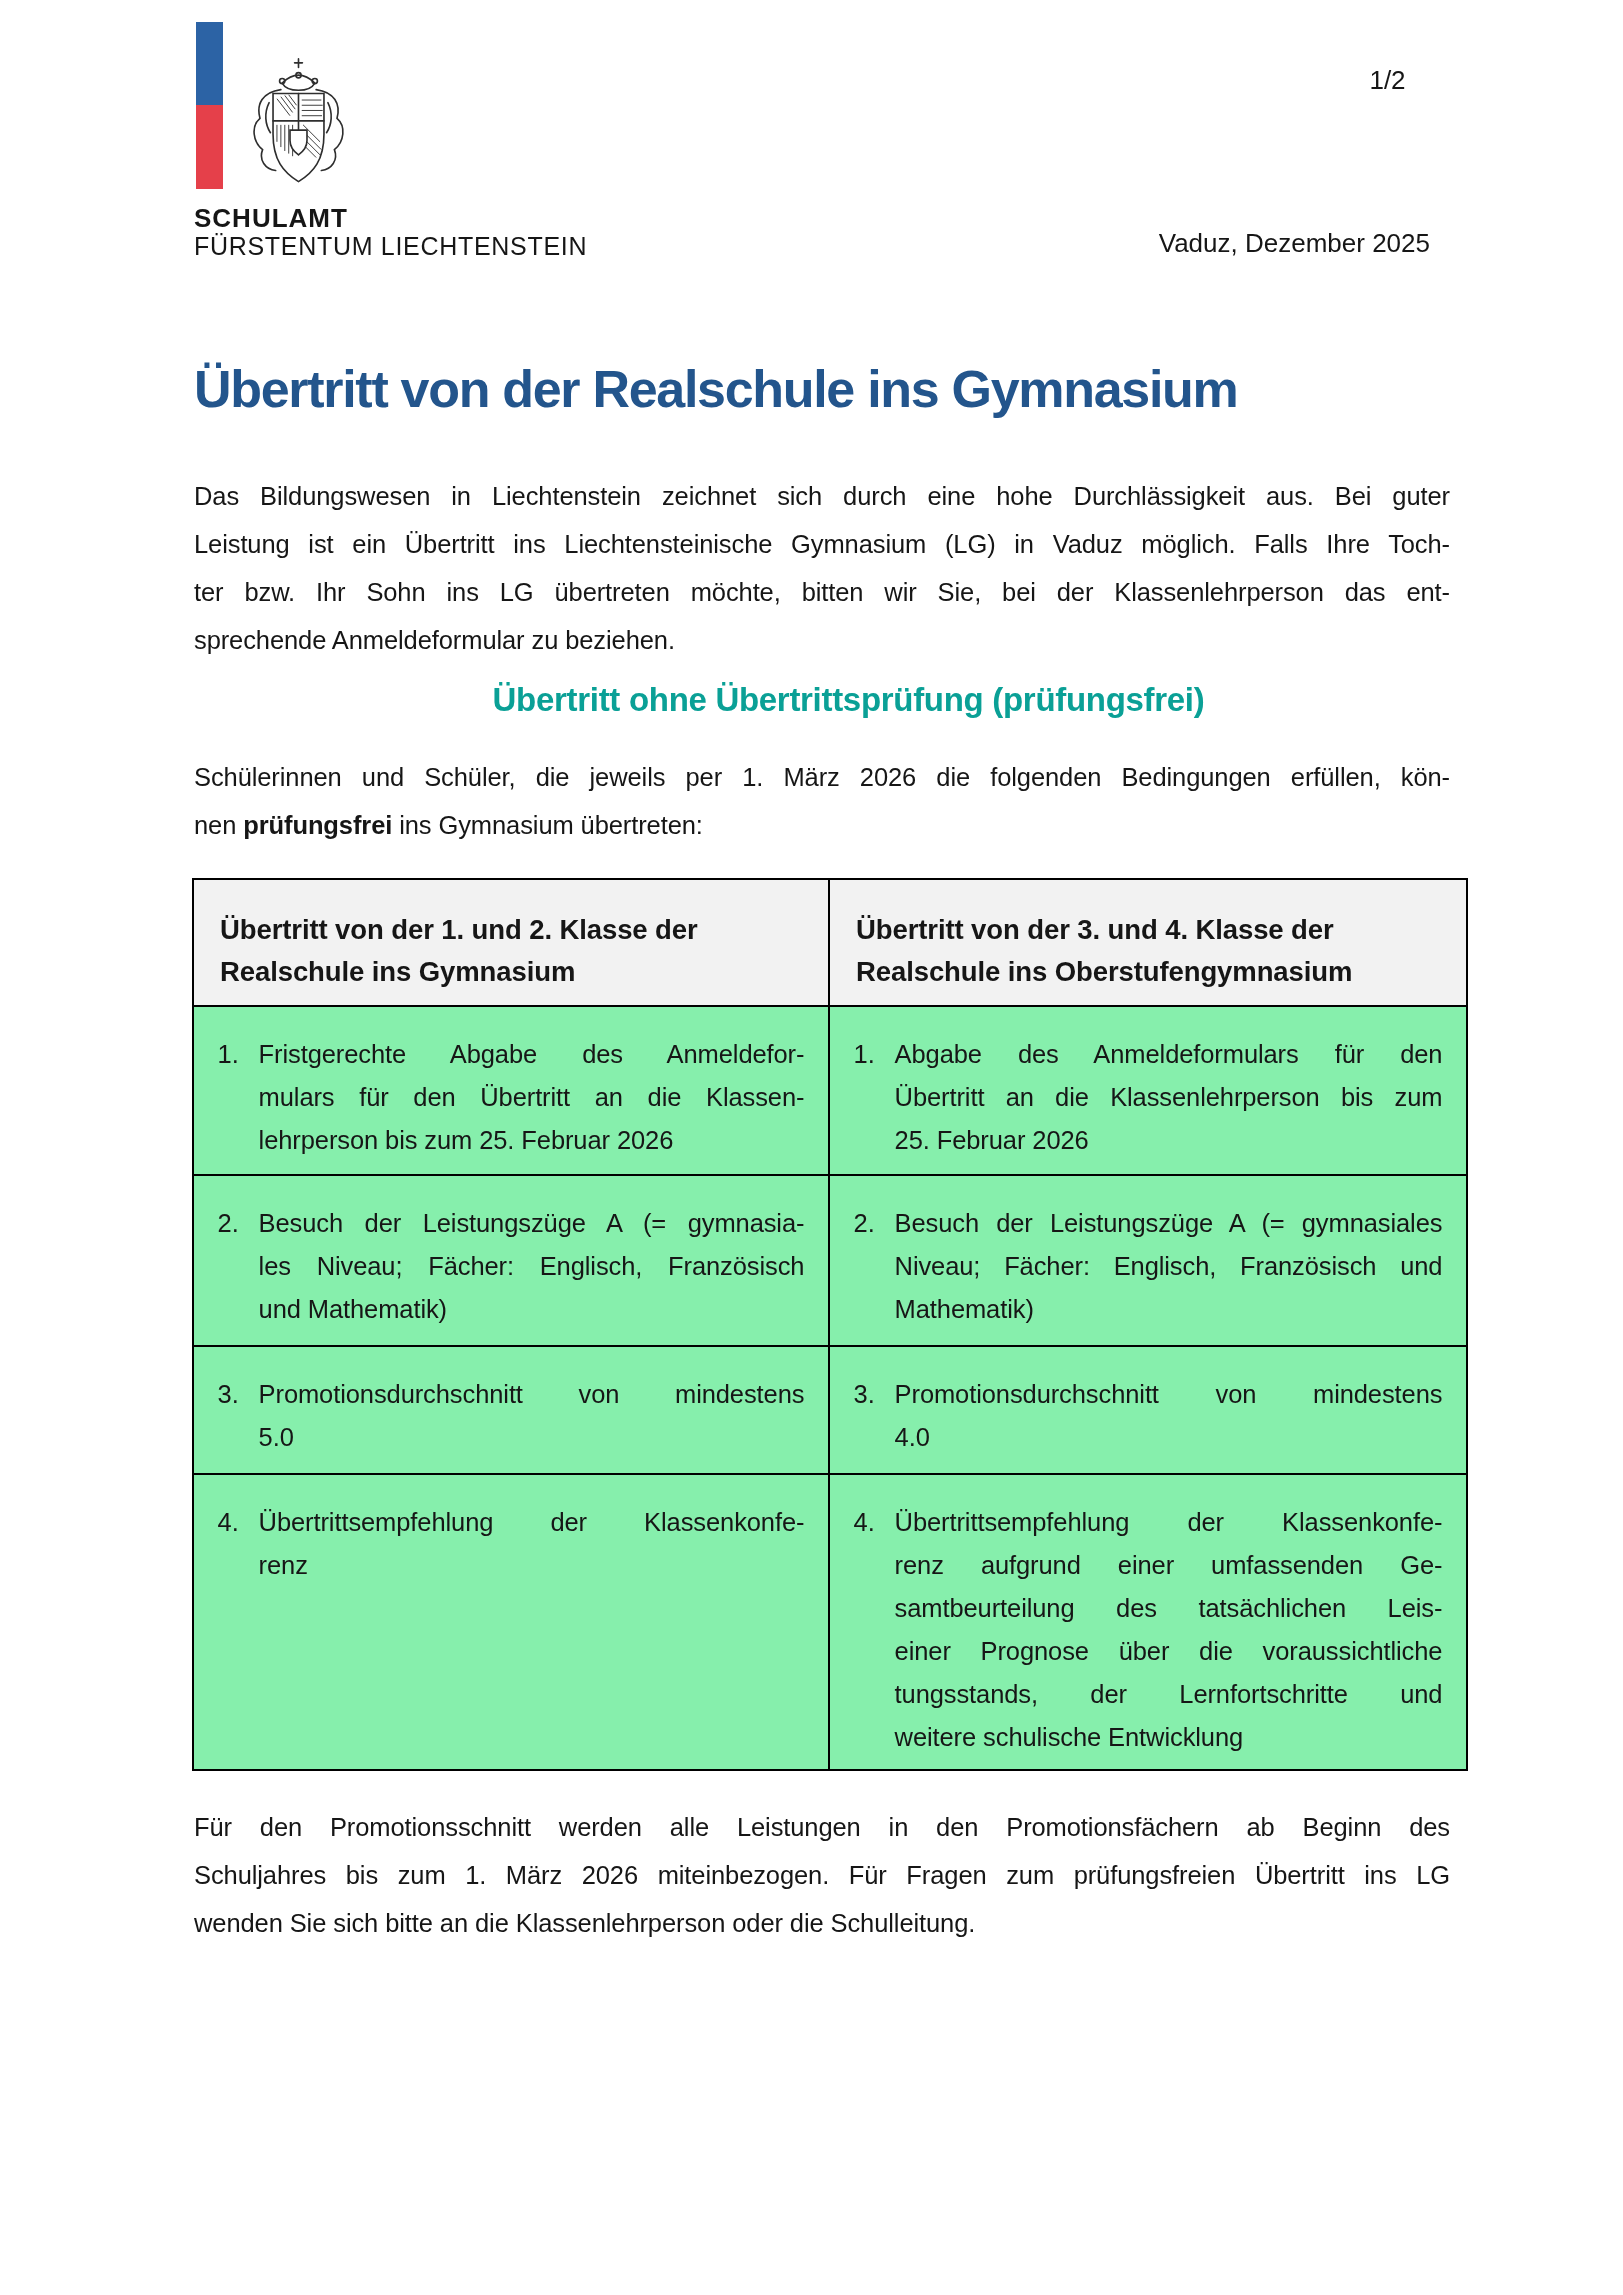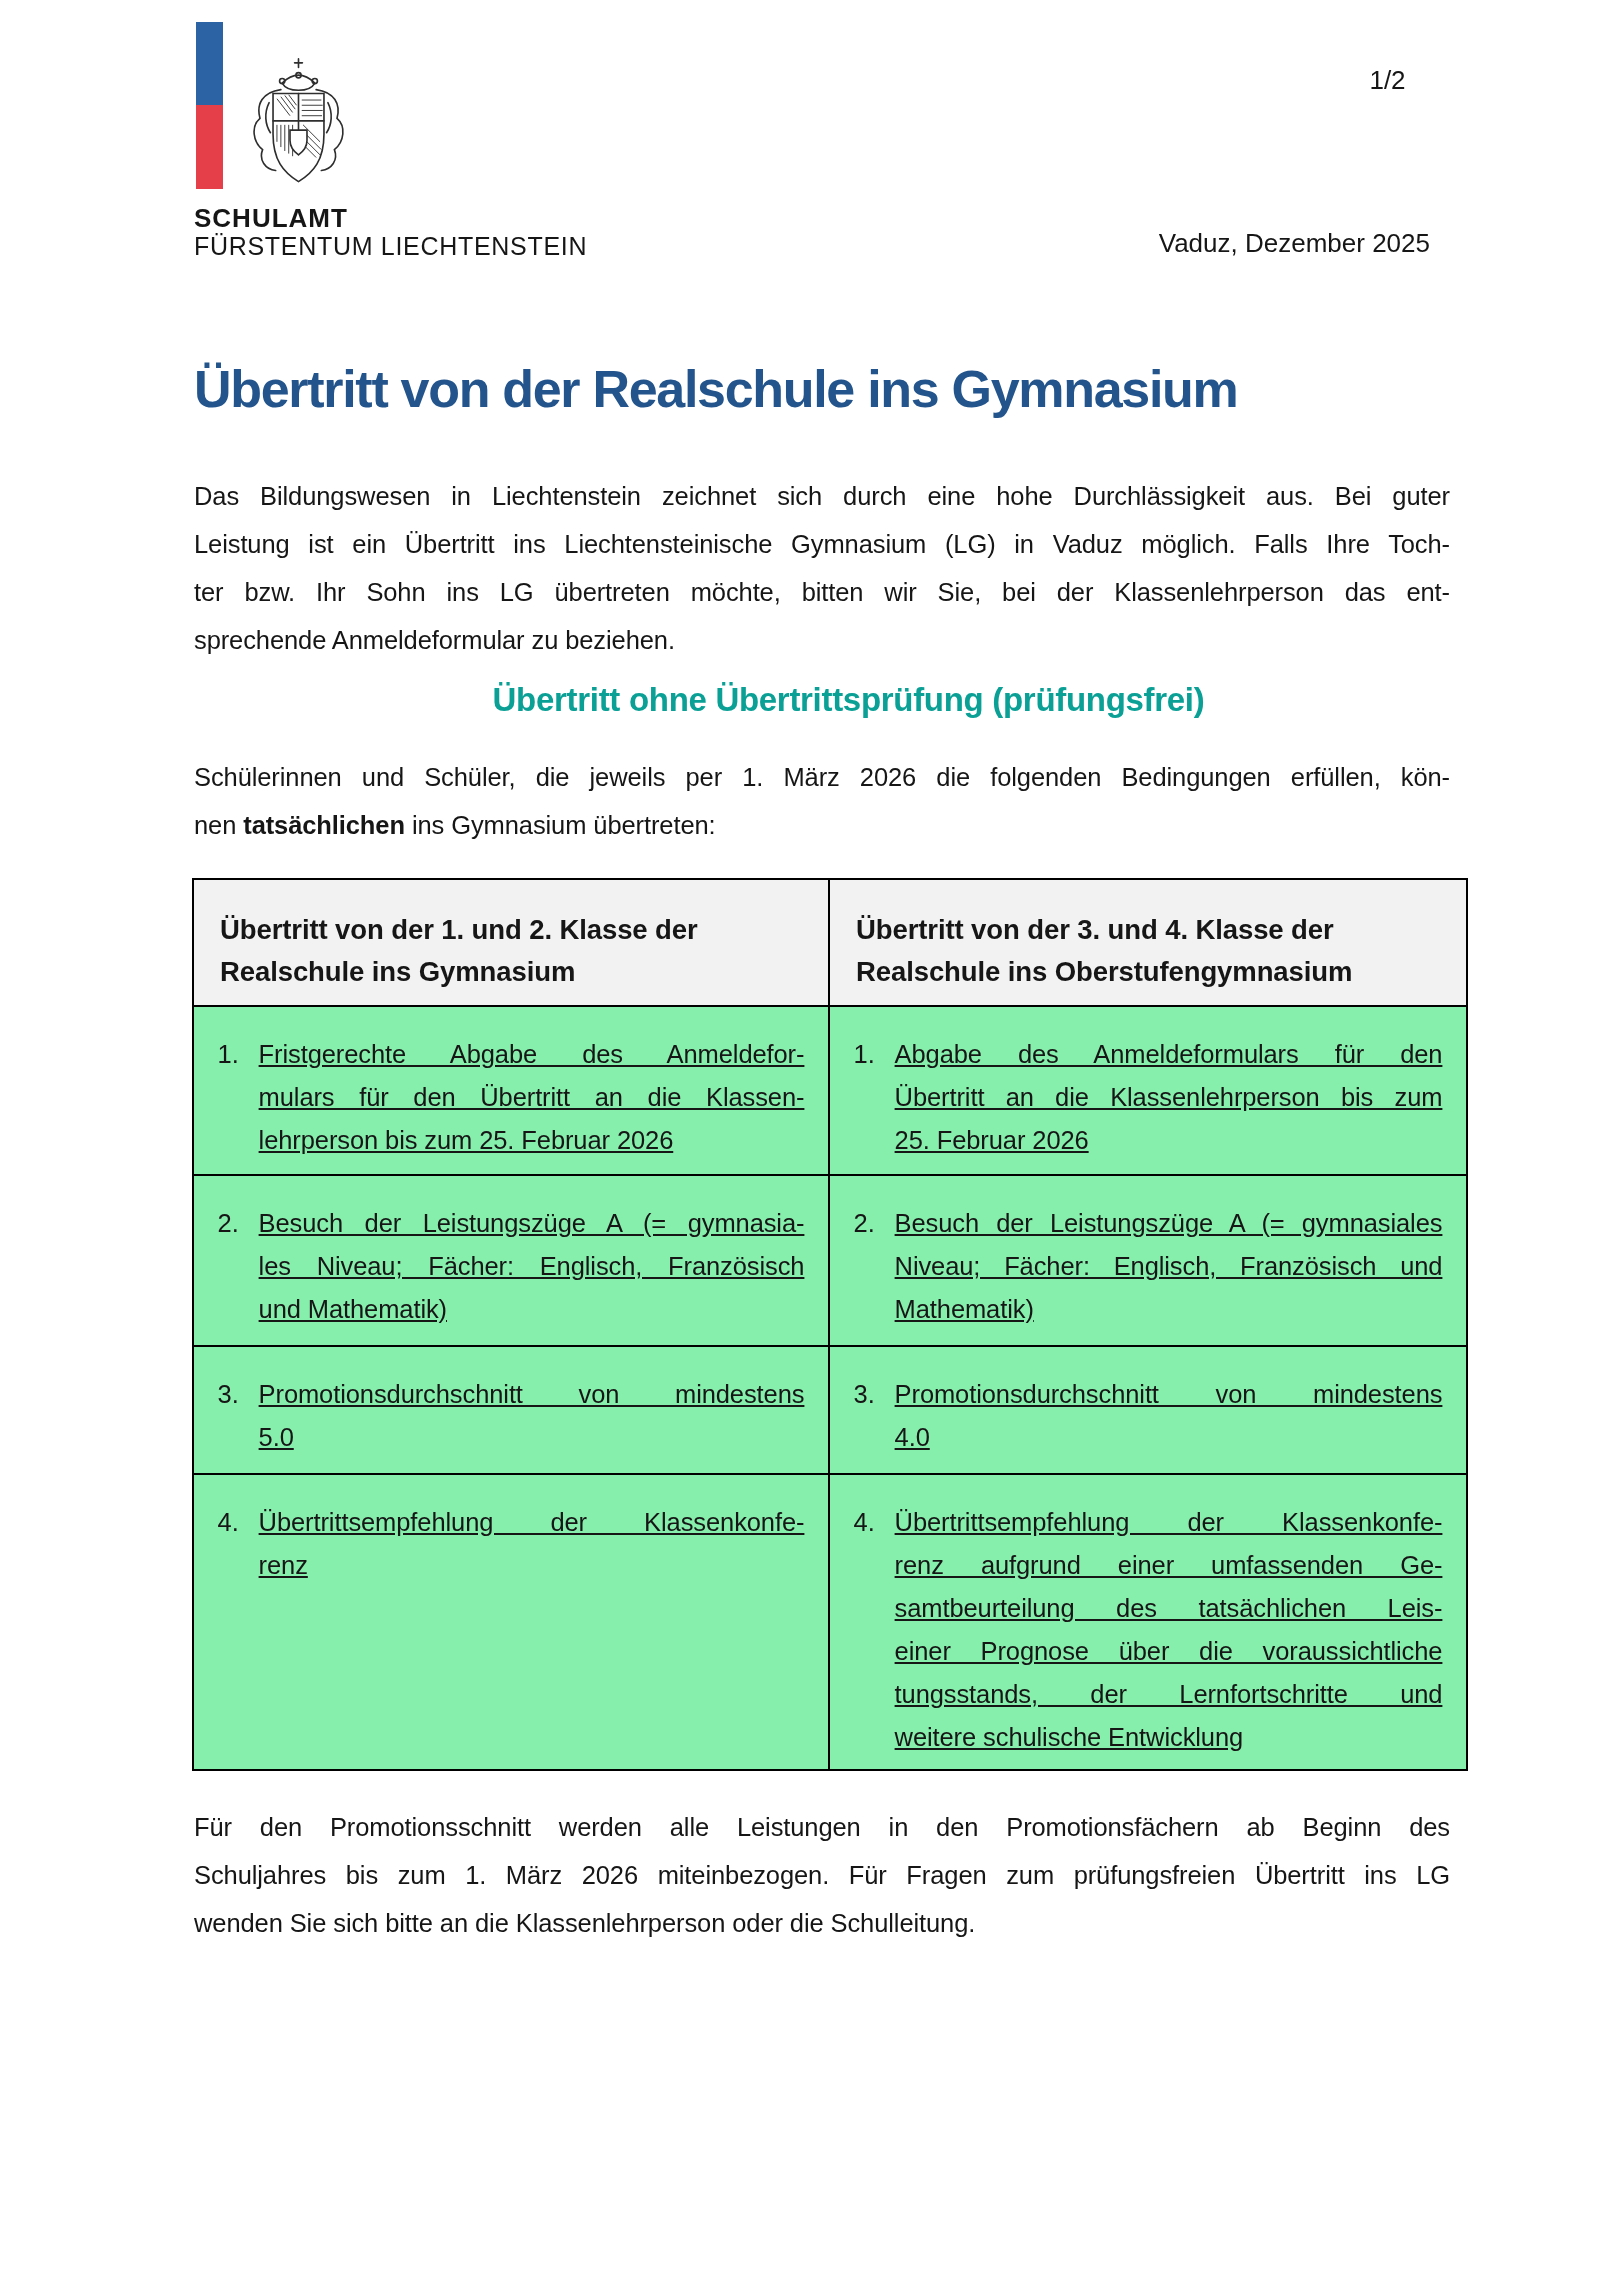--- a/index.html
+++ b/index.html
@@ -50,21 +50,21 @@
   .tcell{box-sizing:border-box;overflow:hidden;}
   .col-left{border-right:2px solid #000;}
   .row-b{border-bottom:2px solid #000;}
   .th{
     background:var(--table-header-bg);
     padding:29px 26px 0 26px;
     font-size:27.5px;font-weight:bold;line-height:42px;letter-spacing:-0.1px;
   }
   .td{padding:26px 23.6px 0 23.6px;display:flex;font-size:25.5px;line-height:43px;letter-spacing:-0.1px;}
   .td .num{width:41px;flex:none;}
-  .td .cell-text{flex:1;min-width:0;text-decoration:underline;}
+  .td .cell-text{flex:1;min-width:0;}
 </style>
 </head>
 <body>
 
 <div class="page">
 
   <div class="logo-bar">
     <div class="blue"></div>
     <div class="red"></div>
   </div>
@@ -109,21 +109,21 @@
       <div class="jline"><span>Das Bildungswesen in Liechtenstein zeichnet sich durch eine hohe Durchlässigkeit aus. Bei guter</span></div>
       <div class="jline"><span>Leistung ist ein Übertritt ins Liechtensteinische Gymnasium (LG) in Vaduz möglich. Falls Ihre Toch-</span></div>
       <div class="jline"><span>ter bzw. Ihr Sohn ins LG übertreten möchte, bitten wir Sie, bei der Klassenlehrperson das ent-</span></div>
       <div class="jline last"><span>sprechende Anmeldeformular zu beziehen.</span></div>
     </div>
 
   <div class="section-heading">Übertritt ohne Übertrittsprüfung (prüfungsfrei)</div>
 
   <div class="para para-lead justify">
       <div class="jline"><span>Schülerinnen und Schüler, die jeweils per 1. März 2026 die folgenden Bedingungen erfüllen, kön-</span></div>
-      <div class="jline last"><span>nen </span><span style="font-weight: bold;">tatsächlichen</span><span> ins Gymnasium übertreten:</span></div>
+      <div class="jline last"><span>nen </span><span style="font-weight: bold;">prüfungsfrei</span><span> ins Gymnasium übertreten:</span></div>
     </div>
 
   <div class="ttable">
     <div class="tcell th col-left row-b">
         <div class="jline"><span>Übertritt von der 1. und 2. Klasse der</span></div>
         <div class="jline last"><span>Realschule ins Gymnasium</span></div>
       </div>
     <div class="tcell th row-b">
         <div class="jline"><span>Übertritt von der 3. und 4. Klasse der</span></div>
         <div class="jline last"><span>Realschule ins </span><span style="">Oberstufen</span><span>gymnasium</span></div>

